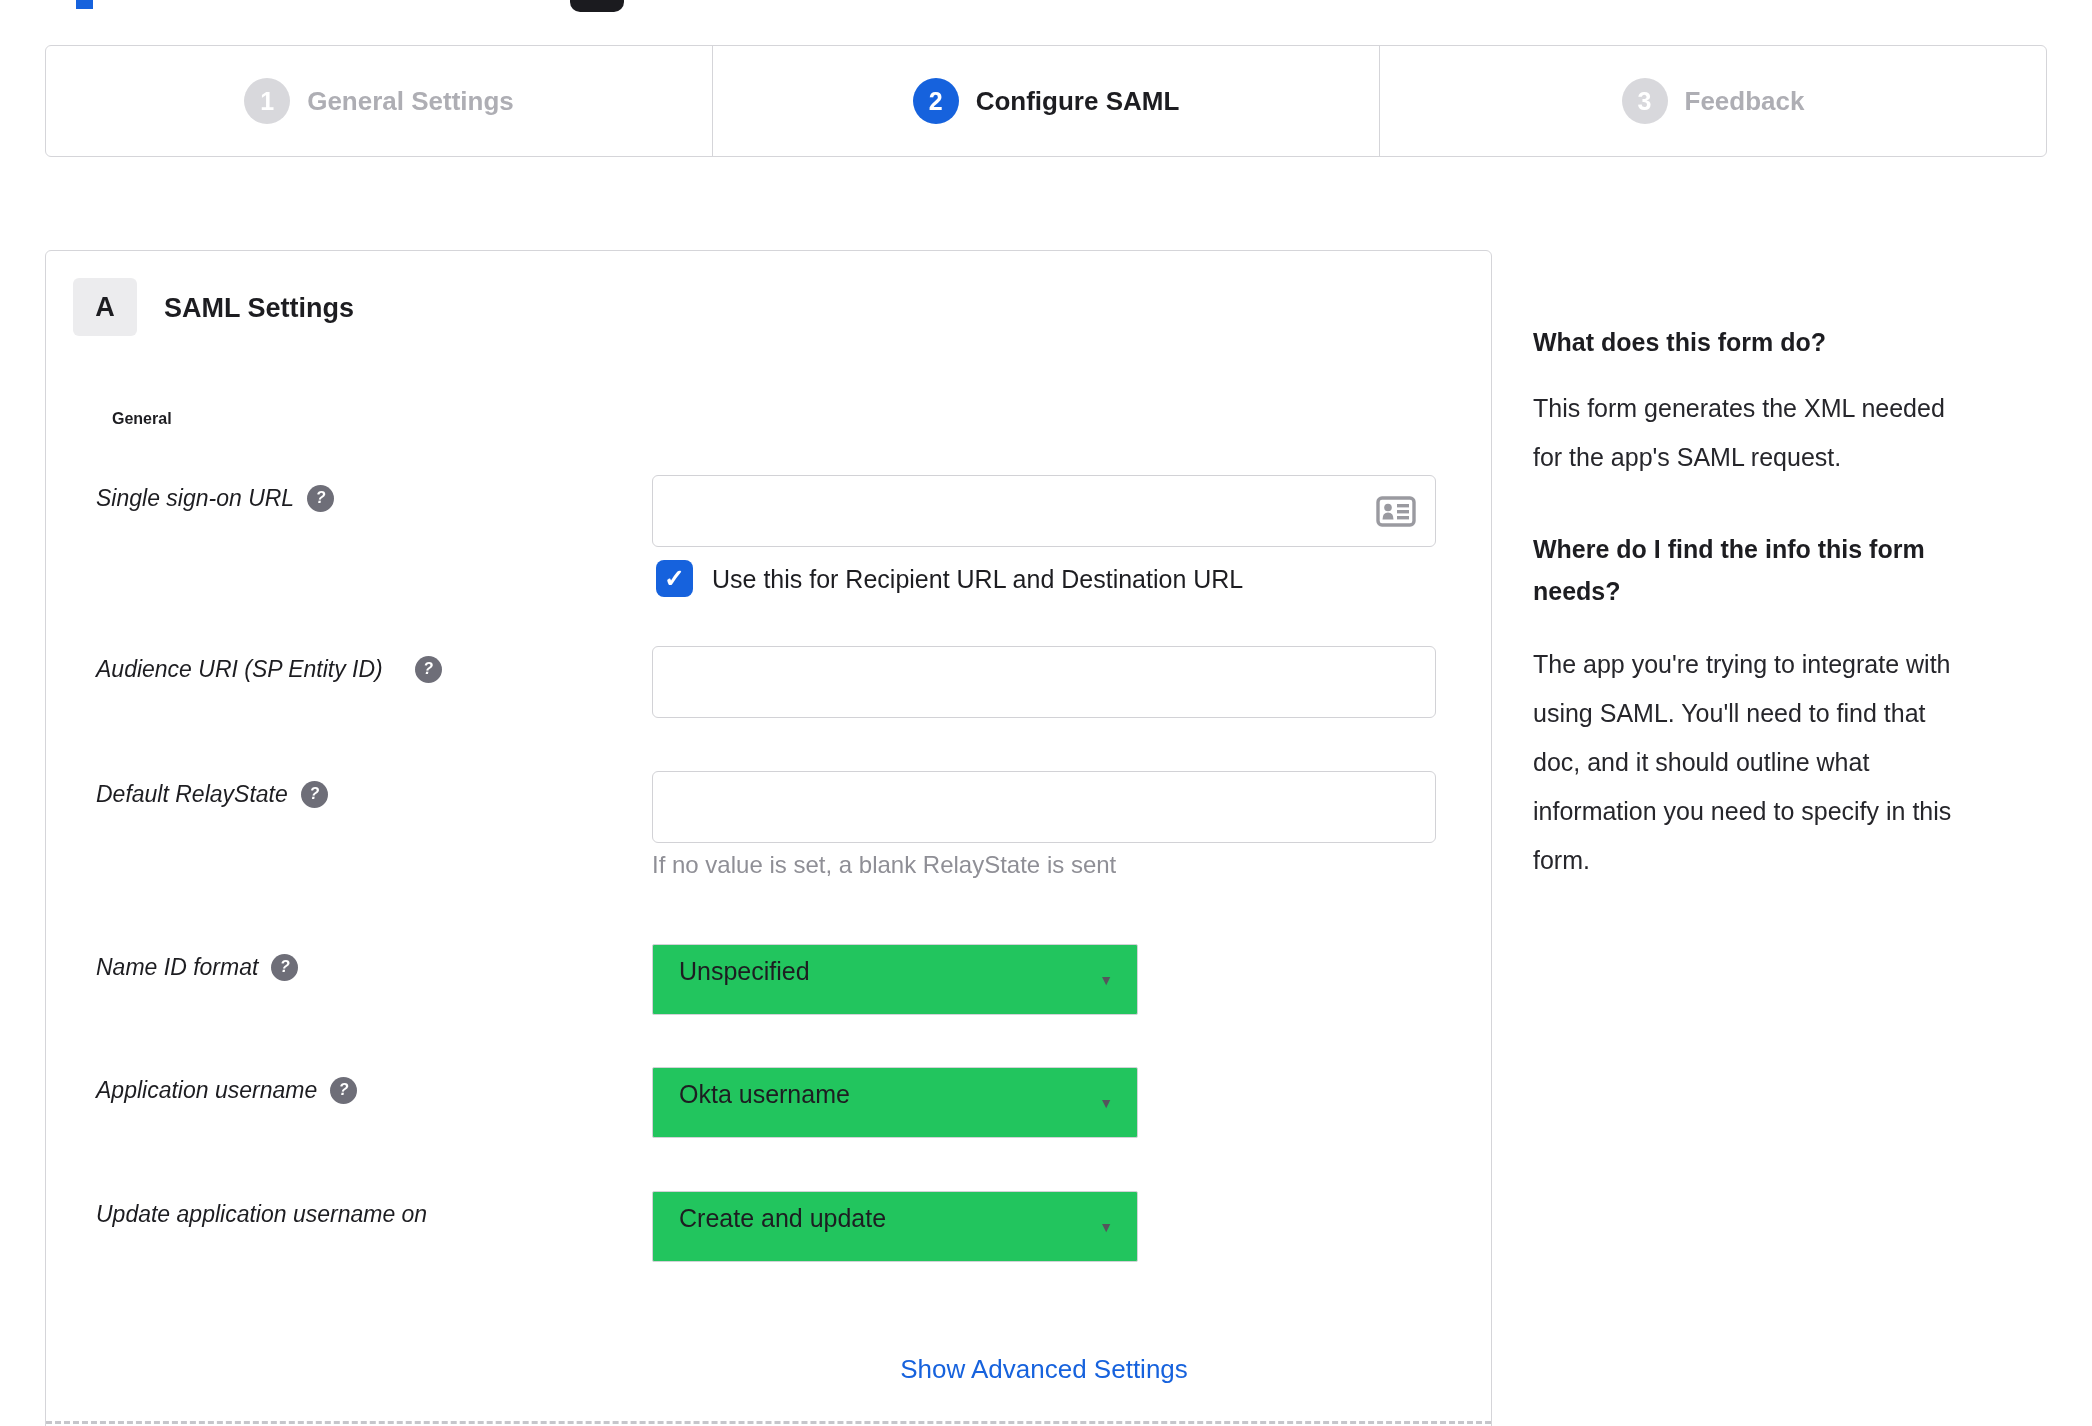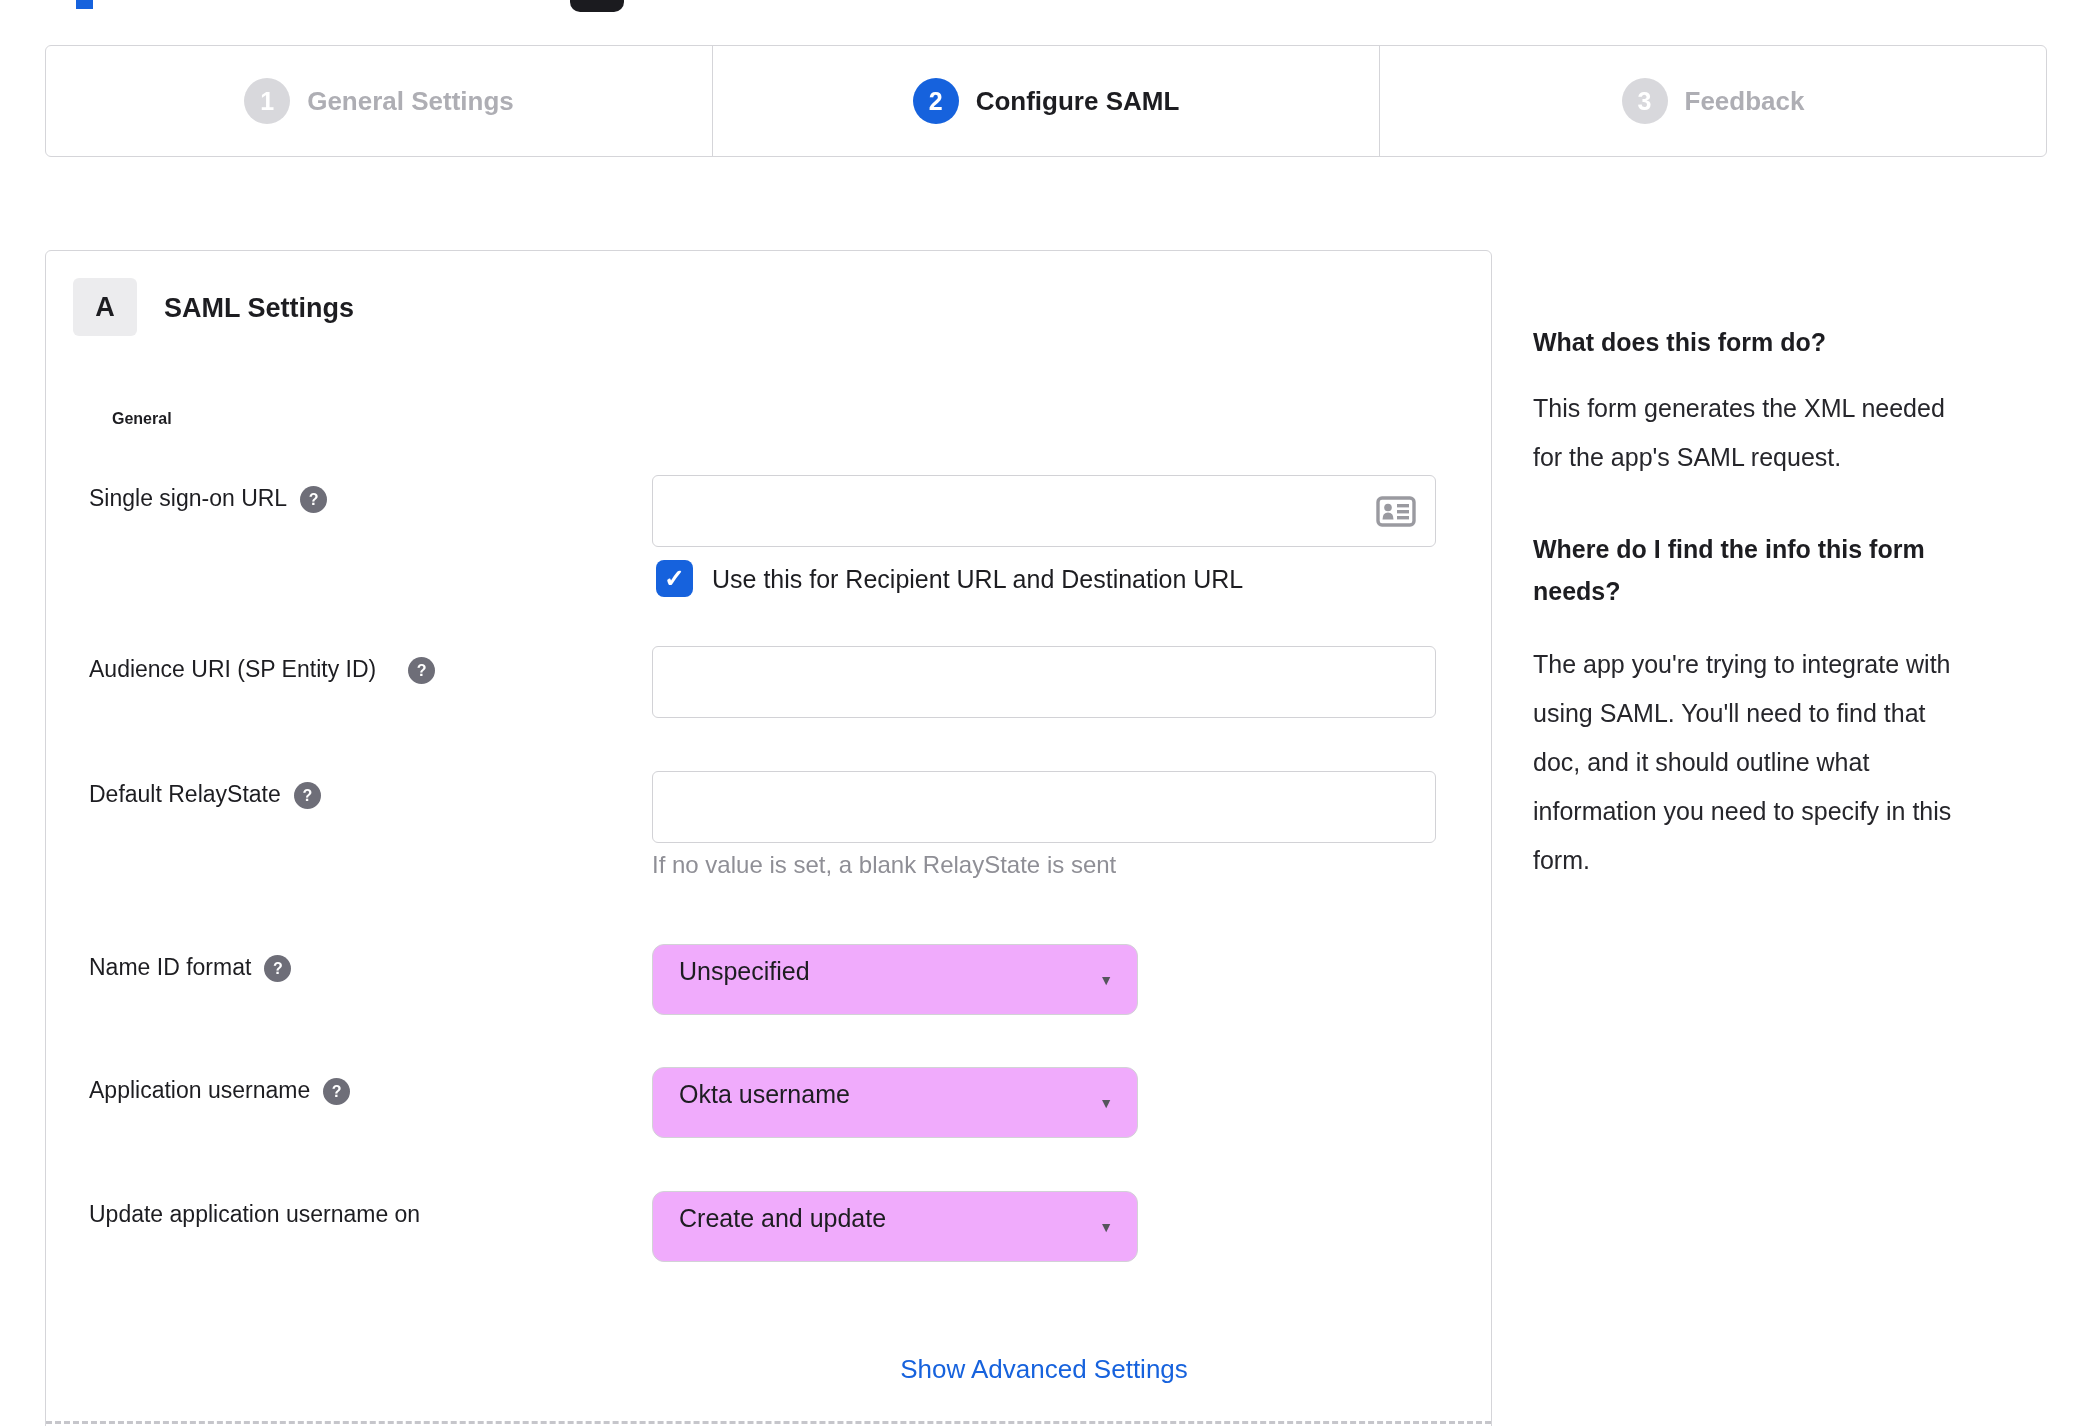--- a/index.html
+++ b/index.html
@@ -65,23 +65,23 @@
   .section-title {
     position: absolute; left: 118px; top: 43px; margin: 0;
     font-size: 27px; font-weight: bold; line-height: 28px; color: #1d1d21;
   }
   .group-title {
     position: absolute; left: 50px; top: 138px; margin: 16px;
     font-size: 16px; font-weight: bold; line-height: 28px; color: #1d1d21;
   }
 
   .field-label {
-    position: absolute; left: 43px;
-    display: flex; align-items: flex-end; gap: 13px;
-    font-size: 23px; line-height: 30px; color: #1d1d21; white-space: nowrap;
+    position: absolute; left: 50px;
+    display: flex; align-items: center; gap: 13px;
+    font-size: 23px; line-height: 30px; color: #1d1d21; white-space: nowrap; font-style: italic;
   }
   .help-icon {
     width: 27px; height: 27px; border-radius: 50%;
     background: #6e6e78; color: #ffffff;
     font-size: 16px; font-weight: bold;
     display: flex; align-items: center; justify-content: center;
     cursor: pointer; flex: none;
   }
 
   .text-input {
@@ -106,21 +106,21 @@
     font-size: 25px; line-height: 32px; color: #1d1d21;
   }
 
   .field-hint {
     position: absolute; left: 606px; top: 600px;
     font-size: 24px; color: #8f8f96;
   }
 
   .select {
     position: absolute; left: 606px; width: 486px; height: 71px;
-    border: 1px solid #d2d2d6; border-radius: 12px; background: #f0abfc;
+    border: 1px solid #d2d2d6; border-radius: 2px; background: #22c55e;
     display: flex; align-items: center;
     padding: 0 54px 16px 26px; font-size: 25px; color: #1d1d21;
     cursor: pointer;
   }
   .select .arrow {
     position: absolute; right: 24px; top: 50%; transform: translateY(-50%);
     font-size: 14px; color: #55555c;
   }
 
   .advanced-link {

